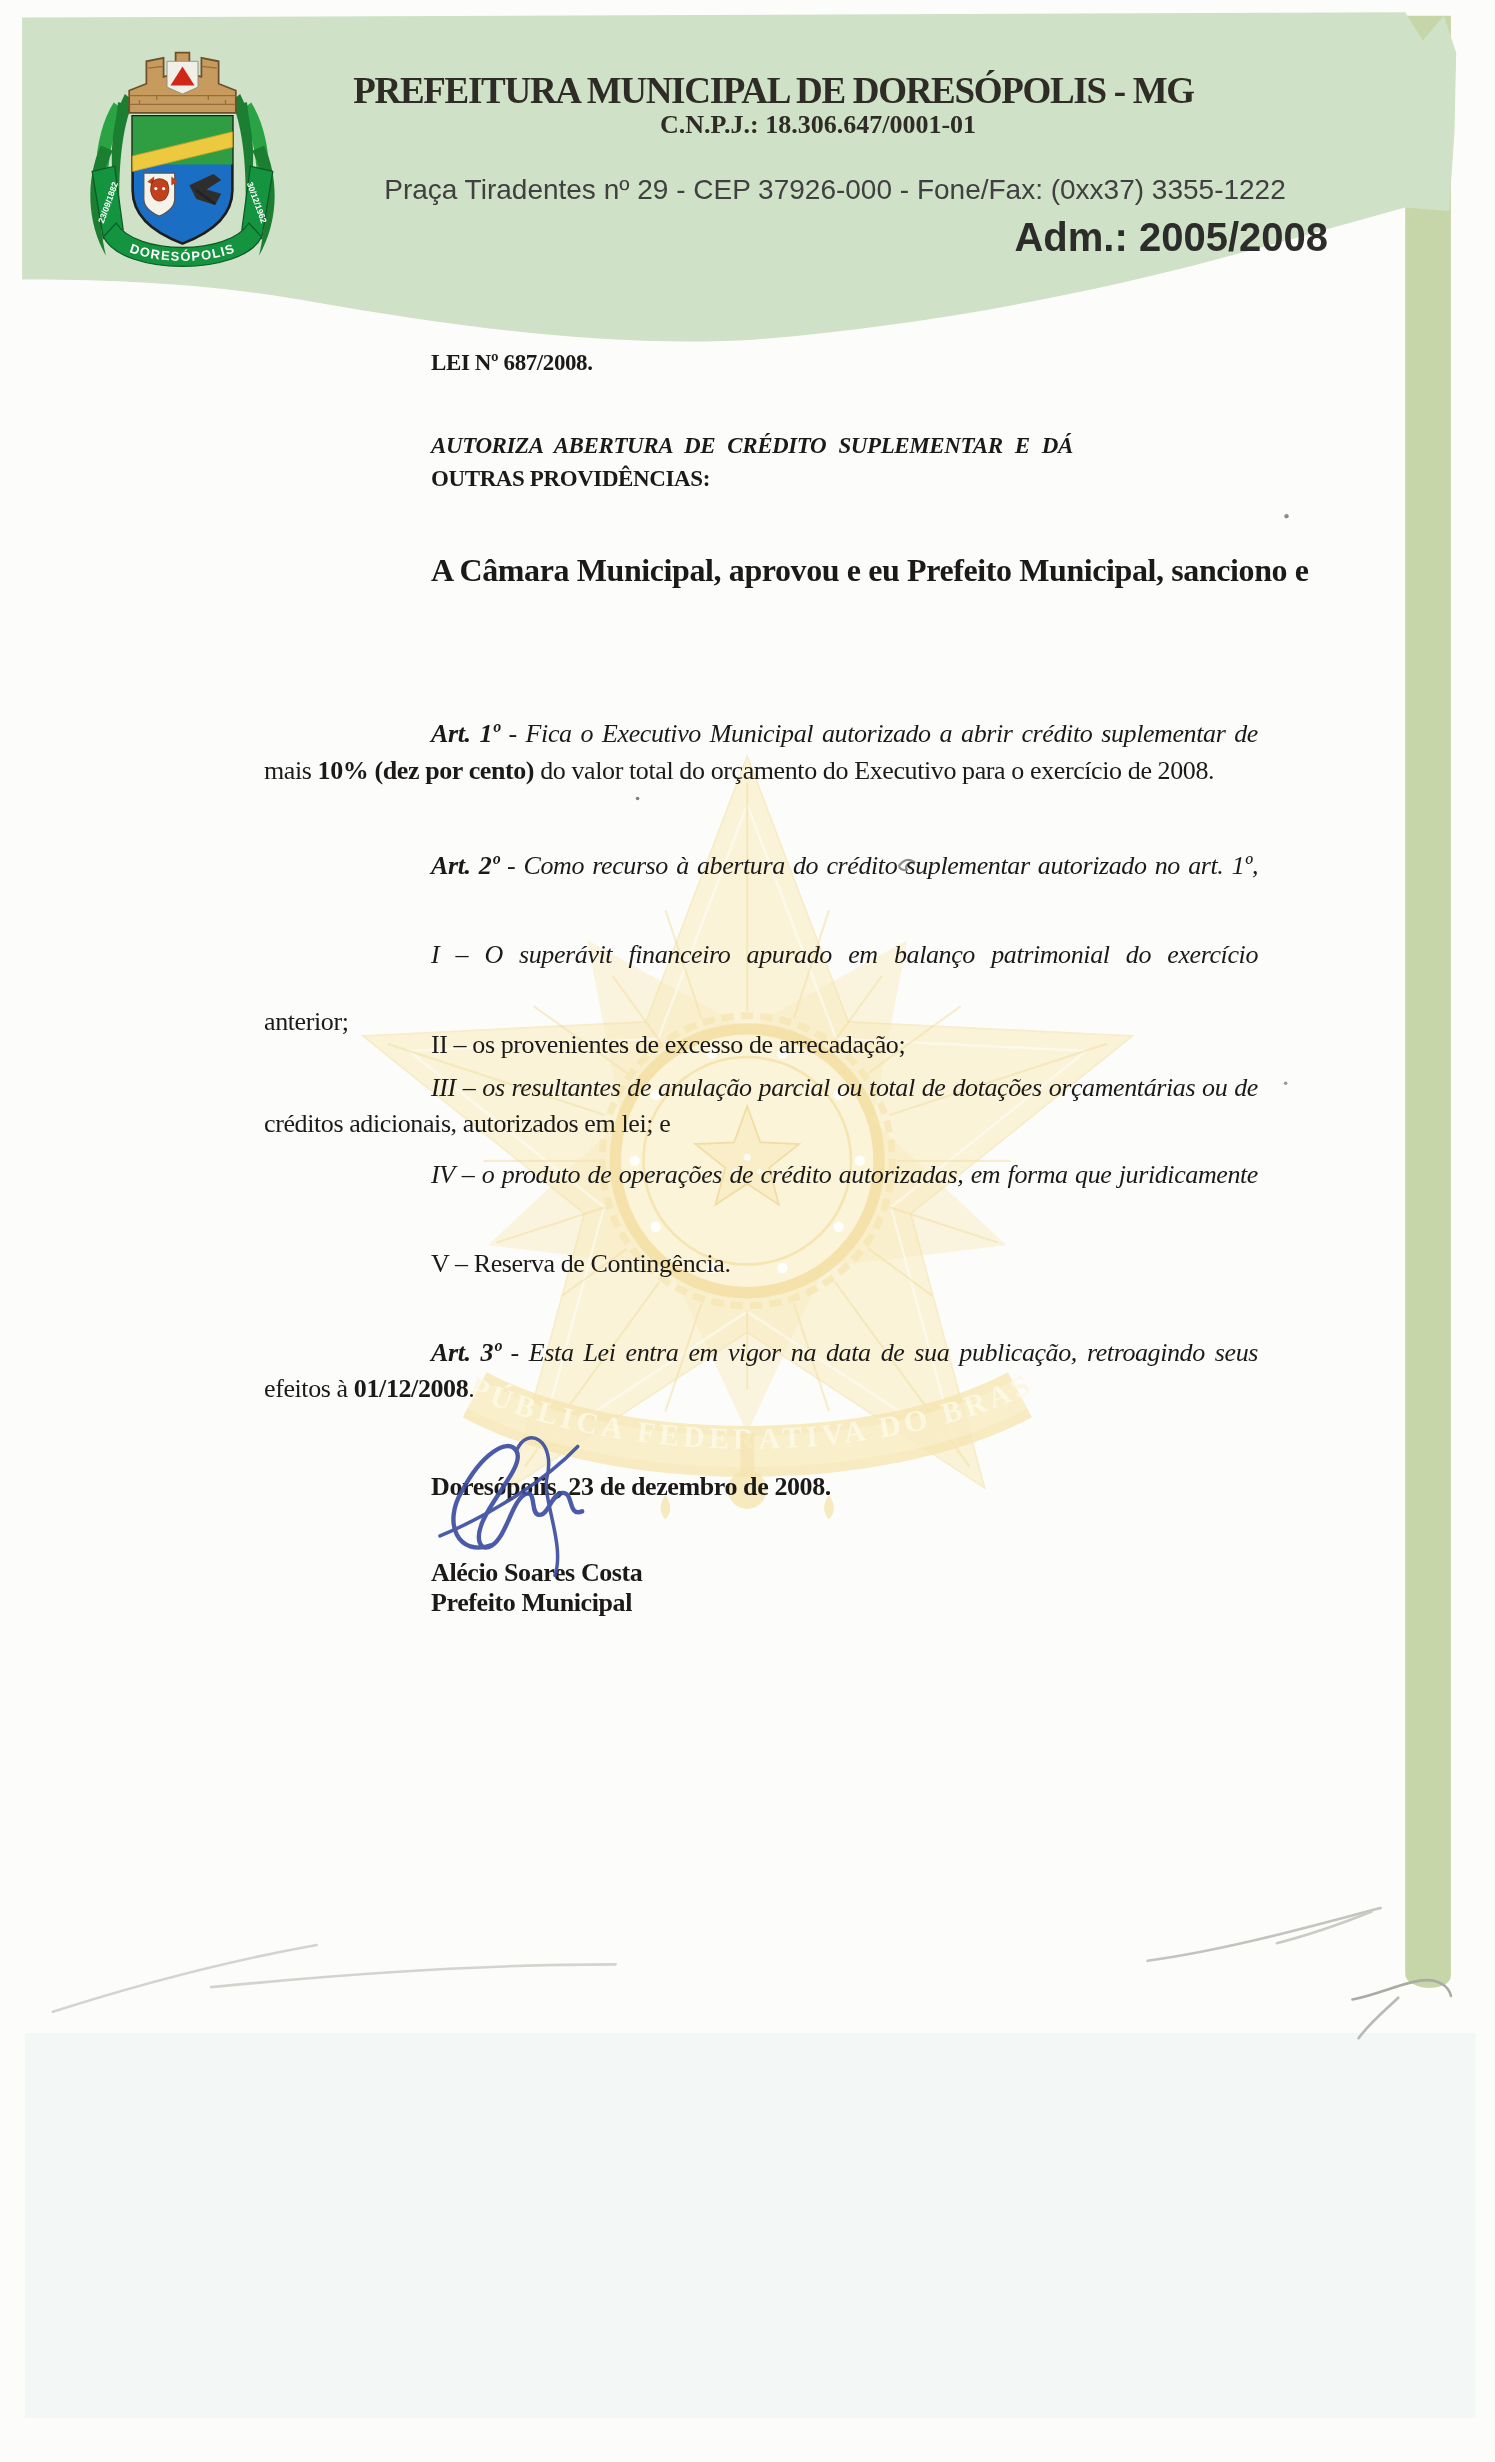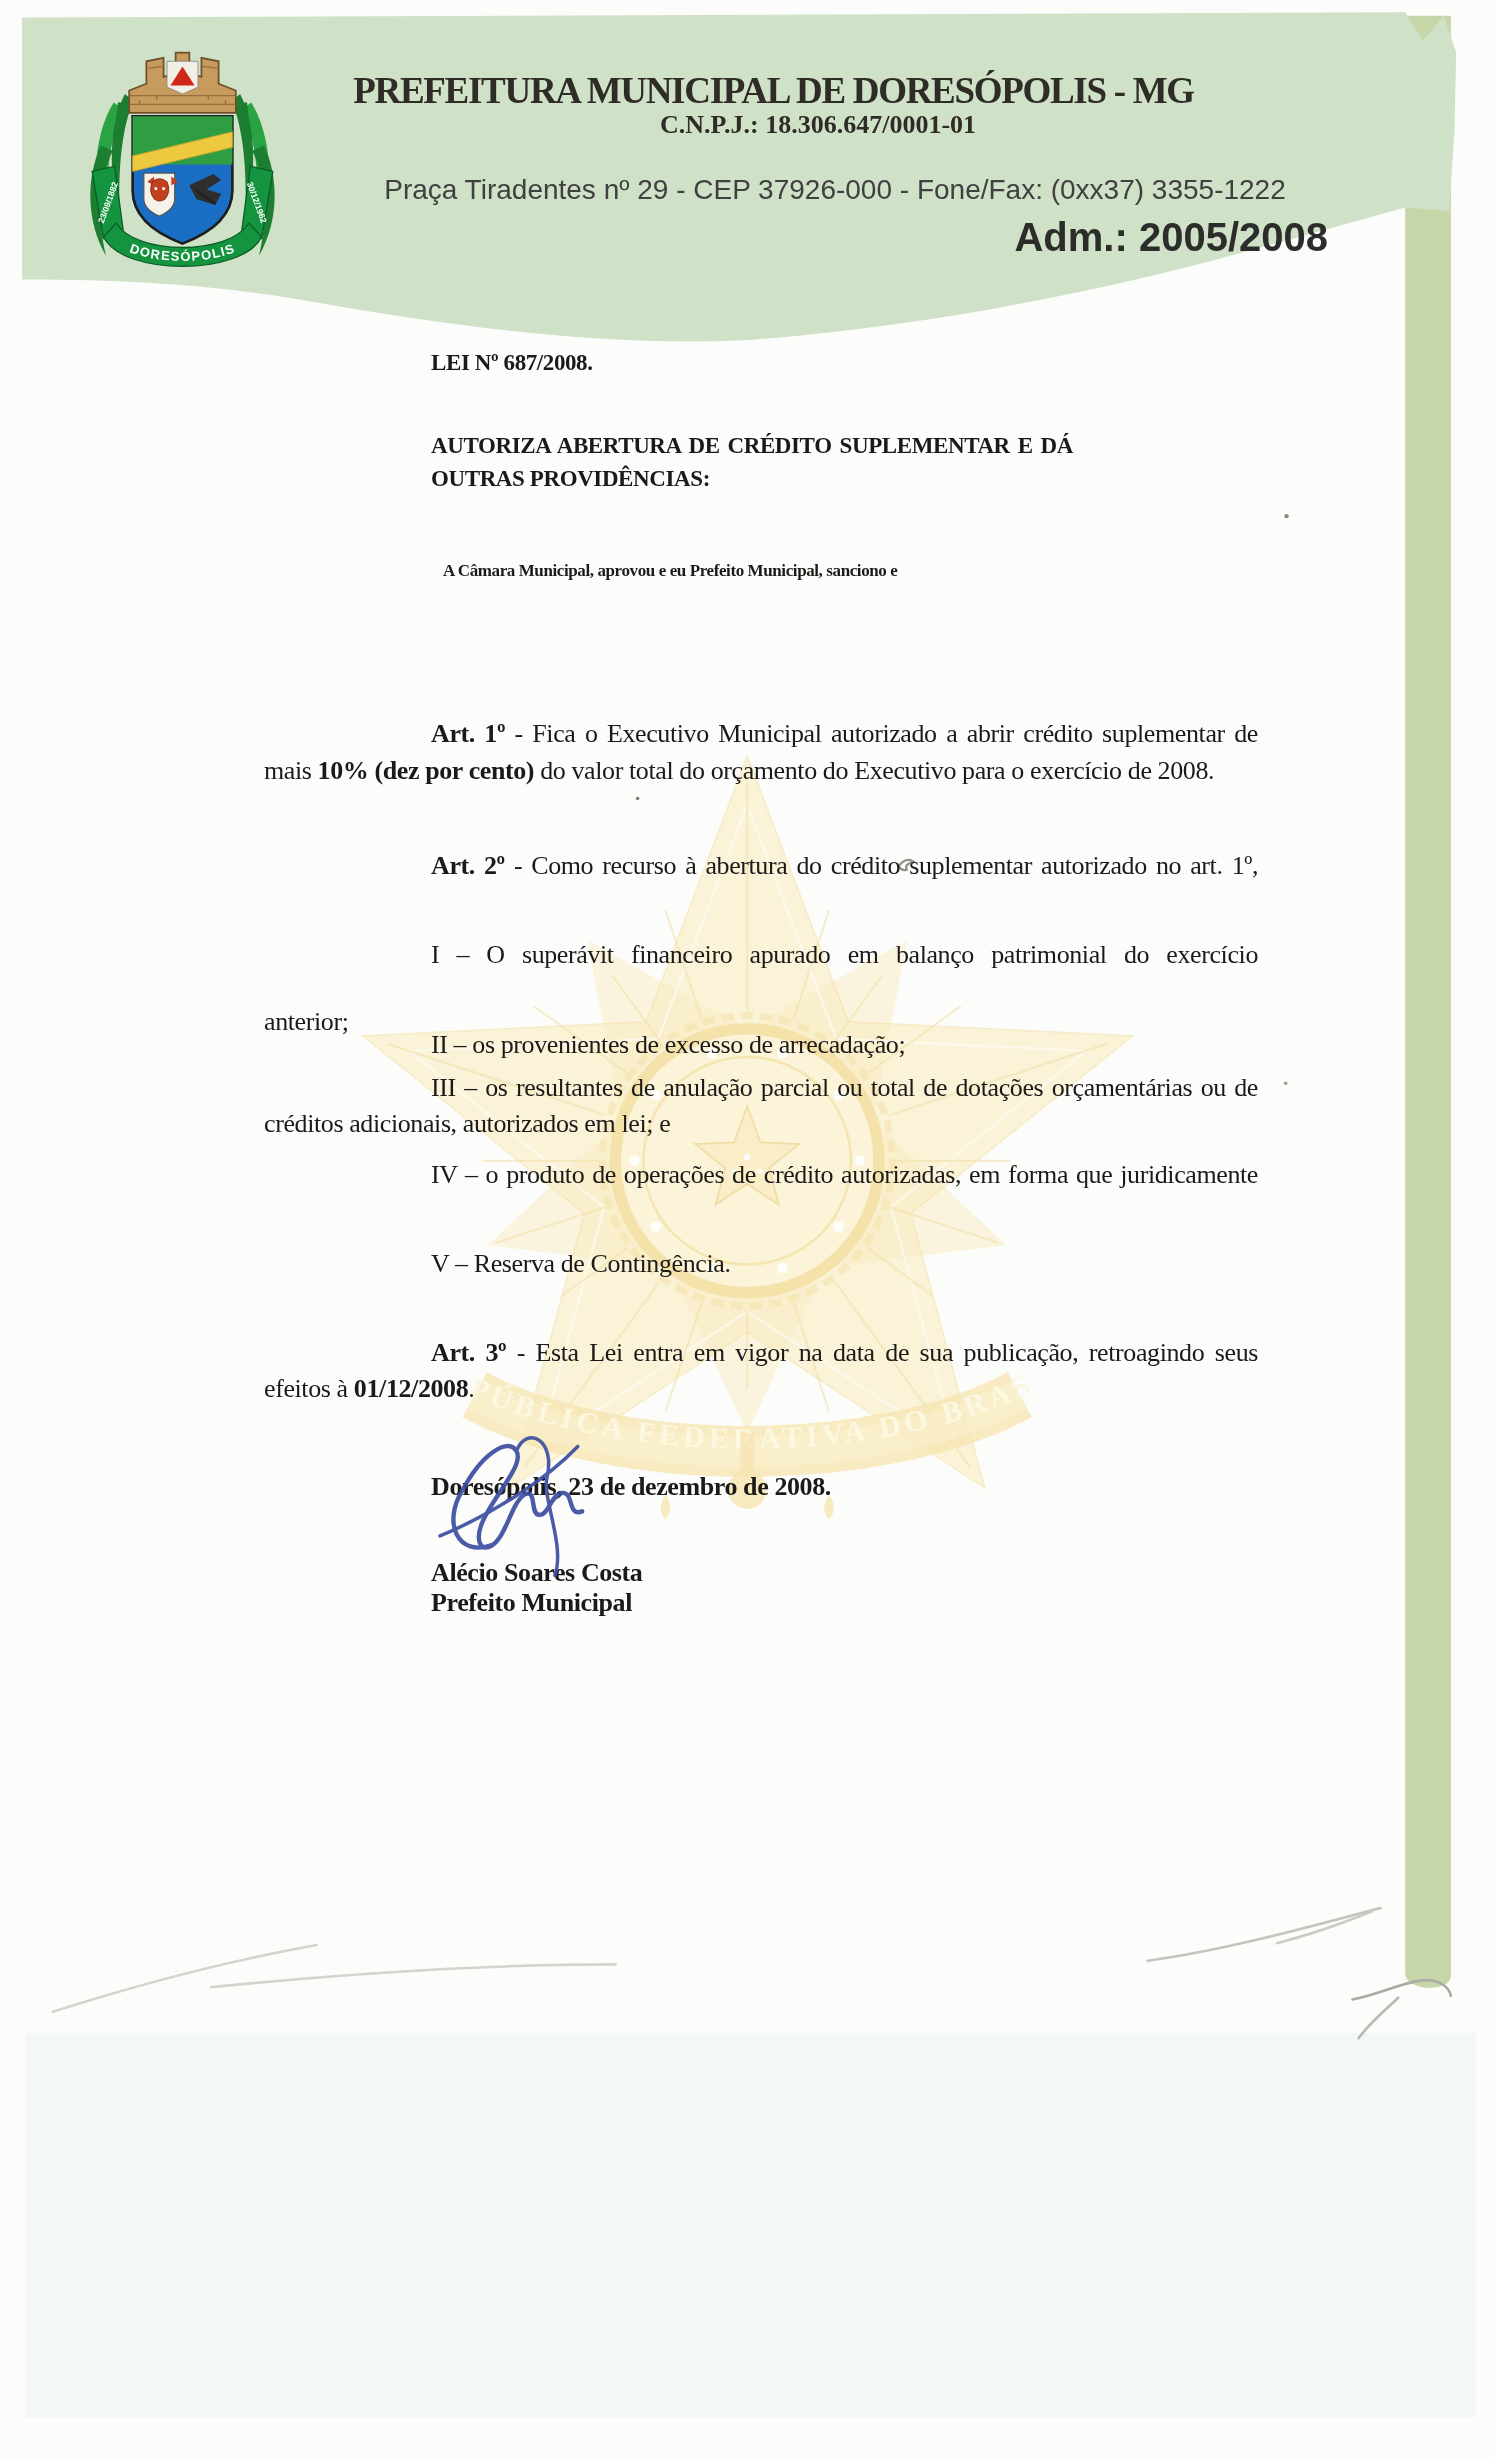--- a/index.html
+++ b/index.html
@@ -28,24 +28,24 @@
     position:absolute;left:308px;top:215px;width:1020px;text-align:right;
     font-family:"Liberation Sans",sans-serif;font-weight:bold;font-size:40px;color:#2c2c2a;
   }
   
   .ln{
     position:absolute;left:264px;width:994px;
     font-size:26px;line-height:39px;letter-spacing:-0.4px;
     color:#1c1a18;white-space:normal;
   }
   .ln.small{font-size:23px;}
-  .ln.med{font-size:17px;margin-left:12px;}
+  .ln.med{font-size:32px;}
   .b{font-weight:bold;}
   .ind{text-indent:167px;margin-top:8px;}
-  .jl{text-align:justify;text-align-last:justify;text-justify:inter-word;}
+  .jl{text-align:justify;text-align-last:justify;text-justify:inter-word;font-style:italic;}
   .nw{white-space:nowrap;}
   .sig-lh{line-height:32px;}
 </style>
 </head>
 <body>
 
 <div class="page">
 
   <svg class="abs" style="left:0;top:0" width="1495" height="2462" viewBox="0 0 1700 2800">
 

